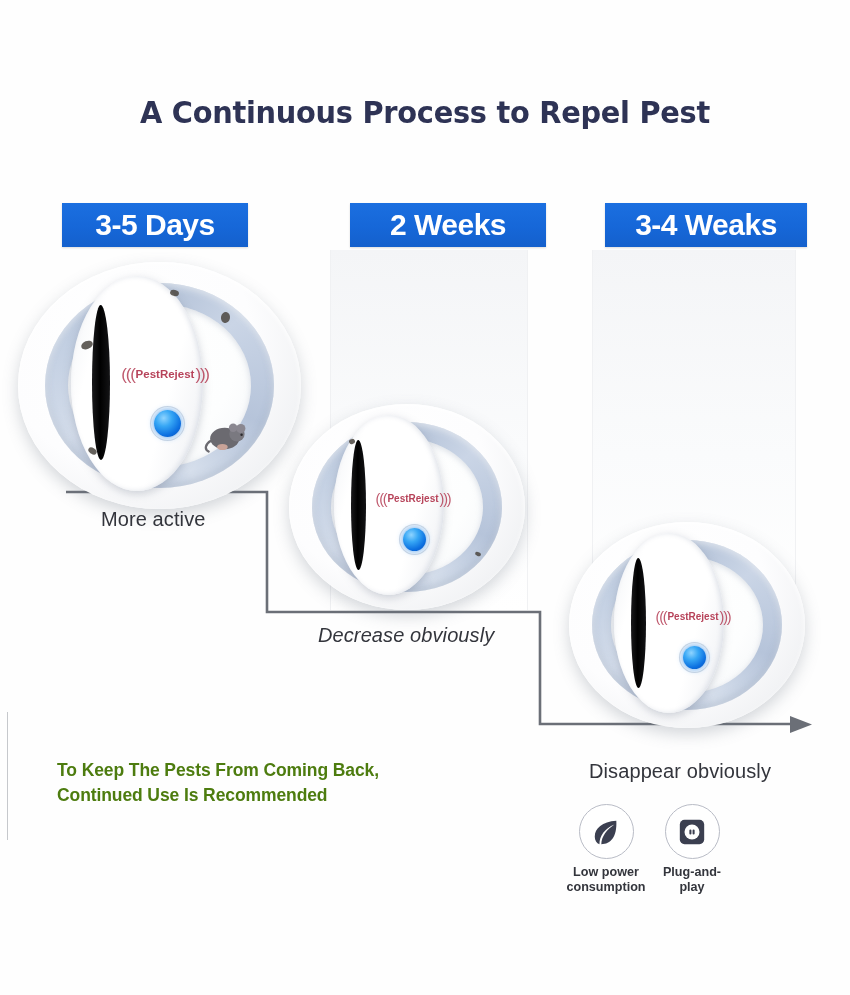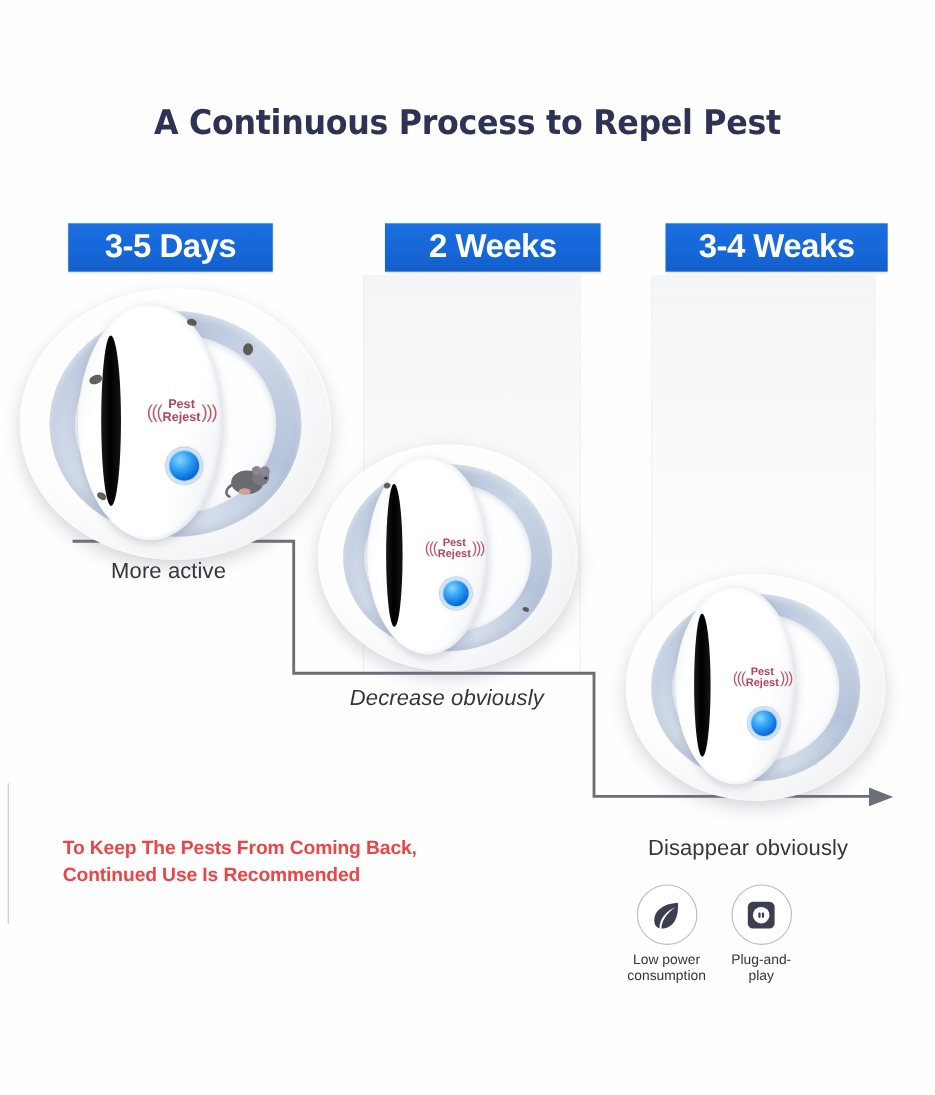--- a/index.html
+++ b/index.html
@@ -104,21 +104,21 @@
     text-align: center;
     white-space: nowrap;
   }
   .logo .waves {
     font-weight: normal;
     opacity: 0.88;
     letter-spacing: -1.2px;
   }
   .logo .brand {
     display: flex;
-    flex-direction: column;
+    flex-direction: row;
     align-items: center;
     padding: 0 1px;
   }
   .led {
     position: absolute;
     border-radius: 50%;
     background: radial-gradient(circle at 36% 30%, #8fd4ff 0%, #37a7f5 32%, #0c6fe0 68%, #0a4fb5 100%);
     box-shadow: 0 0 6px rgba(40,140,240,0.75),
                 0 0 0 3px rgba(246,248,250,0.95),
                 0 0 0 4px rgba(205,212,222,0.85);
@@ -158,38 +158,39 @@
   }
 
   
   .note {
     position: absolute;
     left: 57px;
     top: 758px;
     font-family: "Liberation Sans", sans-serif;
     font-size: 17.5px;
     font-weight: bold;
-    color: #ef4444;
+    color: #4d7c0f;
     line-height: 1.42;
     letter-spacing: -0.1px;
   }
 
   
   .features {
     position: absolute;
     left: 570px;
     top: 804px;
     display: flex;
     gap: 14px;
   }
   .feature {
     width: 72px;
     display: flex;
     flex-direction: column;
     align-items: center;
+    font-weight: bold;
   }
   .feature .circle {
     width: 53px;
     height: 53px;
     border-radius: 50%;
     border: 1.4px solid #b9bcc6;
     display: flex;
     align-items: center;
     justify-content: center;
     background: #ffffff;

